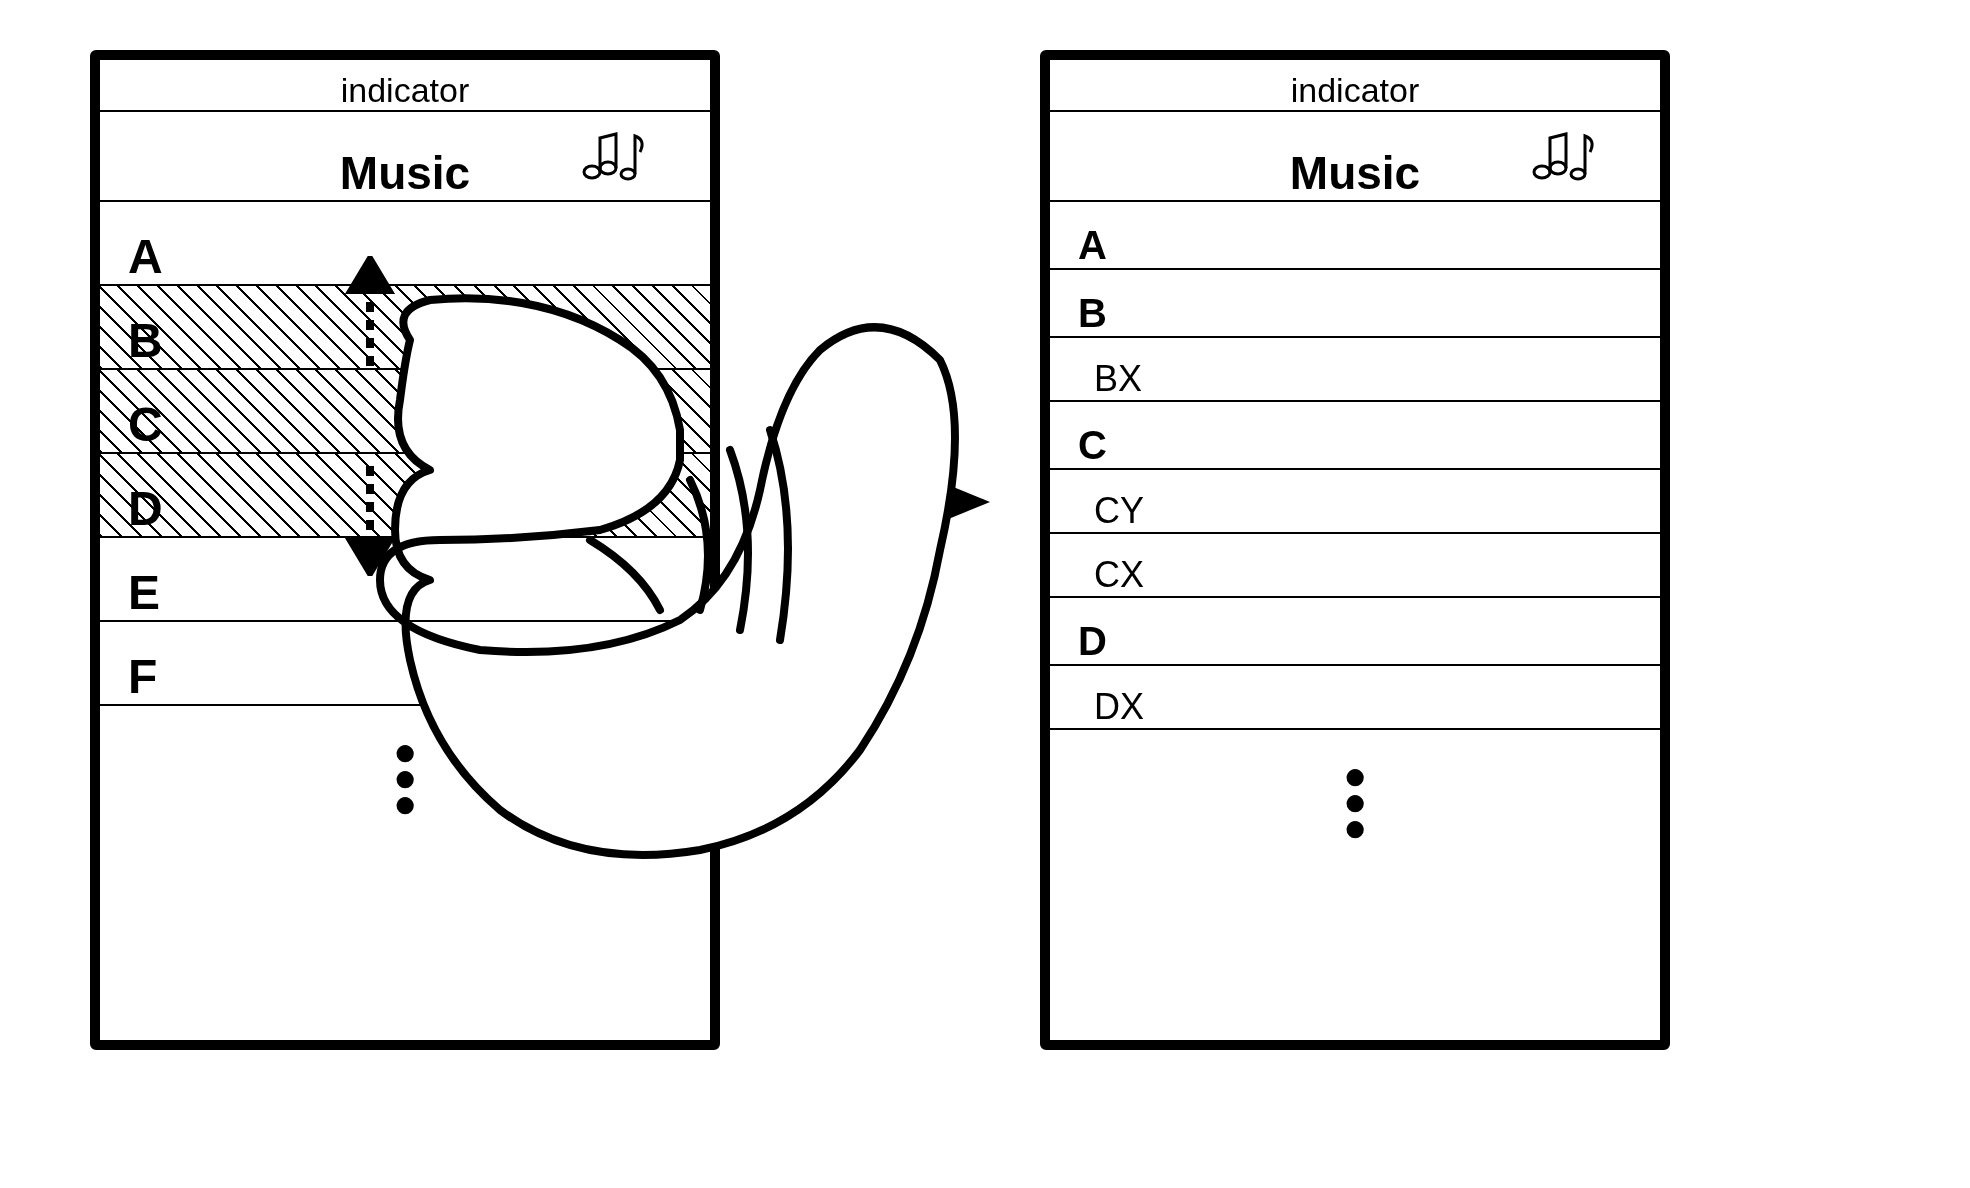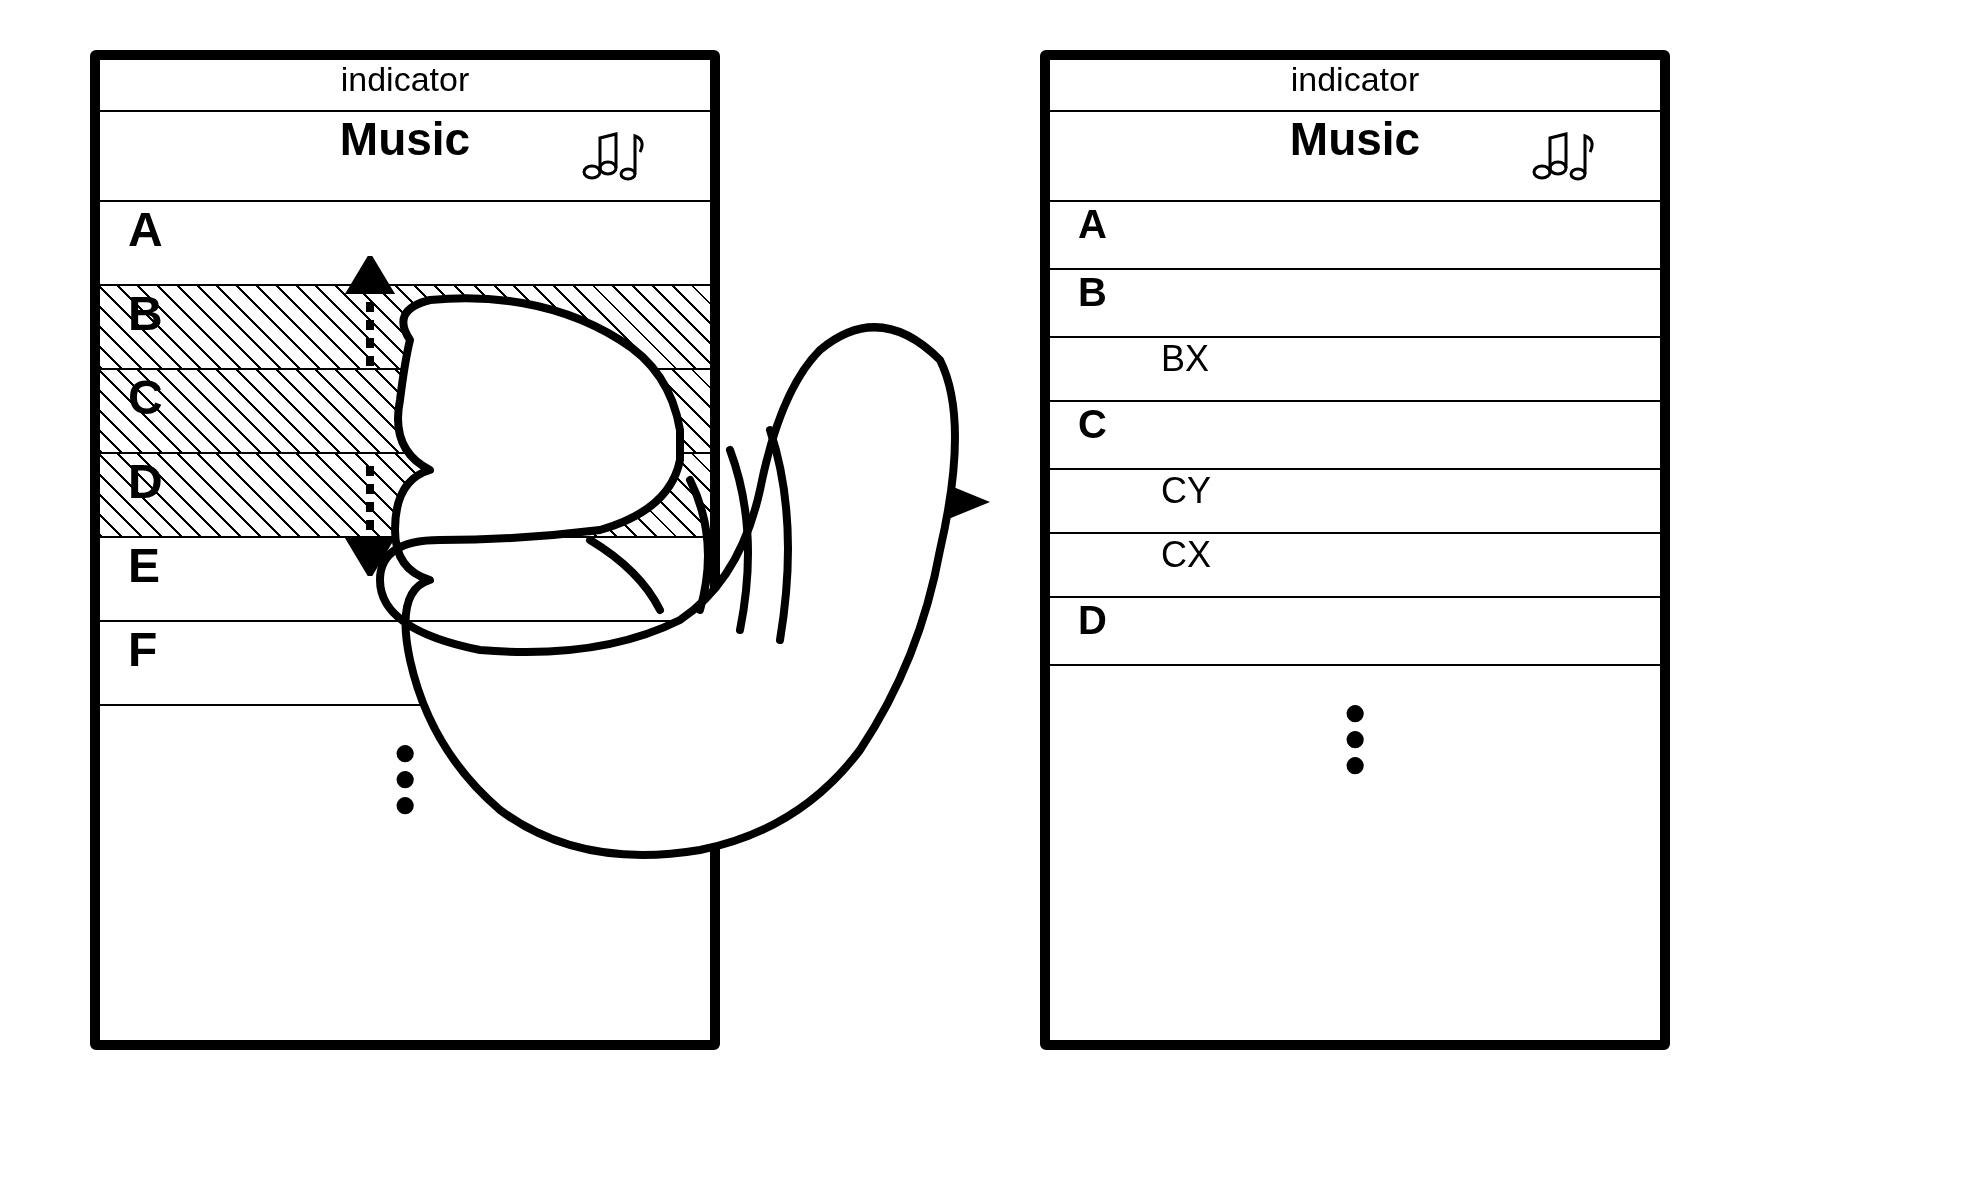--- a/index.html
+++ b/index.html
@@ -21,29 +21,29 @@
       position: absolute;
       background: #fff;
       border: 10px solid #000;
       border-radius: 6px;
     }
     .dev-left { left: 10px; top: 0; width: 630px; height: 1000px; }
     .dev-right { left: 960px; top: 0; width: 630px; height: 1000px; }
     .row {
       border-bottom: 2px solid #000;
       display: flex;
-      align-items: flex-start;
+      align-items: flex-end;
       position: relative;
       background: #fff;
     }
     .row:last-child { border-bottom: none; }
     .row-indicator { height: 52px; justify-content: center; font-size: 34px; }
     .row-title { height: 90px; justify-content: center; font-size: 46px; font-weight: bold; position: relative; }
     .row-item { height: 84px; font-size: 48px; font-weight: bold; padding-left: 28px; }
-    .row-sub { height: 76px; font-size: 40px; padding-left: 111px; }
+    .row-sub { height: 76px; font-size: 40px; padding-left: 44px; }
     .dev-right .row-item { height: 68px; font-size: 40px; }
     .dev-right .row-sub { height: 64px; font-size: 36px; }
     .hatched {
       background-image: repeating-linear-gradient(45deg, #000 0, #000 2px, transparent 2px, transparent 14px);
     }
     .hatched span { background: transparent; }
     .music-icon {
       position: absolute;
       right: 60px;
       top: 50%;
@@ -221,20 +221,23 @@
     </div>
     <div class="row row-sub">
       <span>CY</span>
     </div>
     <div class="row row-sub">
       <span>CX</span>
     </div>
     <div class="row row-item">
       <span>D</span>
     </div>
+    <div class="row row-sub">
+      <span>DX</span>
+    </div>
     <div class="dots">
       <span>●</span>
         <span>●</span>
         <span>●</span>
     </div>
   </div>
 
 </div>
 
 </body></html>

